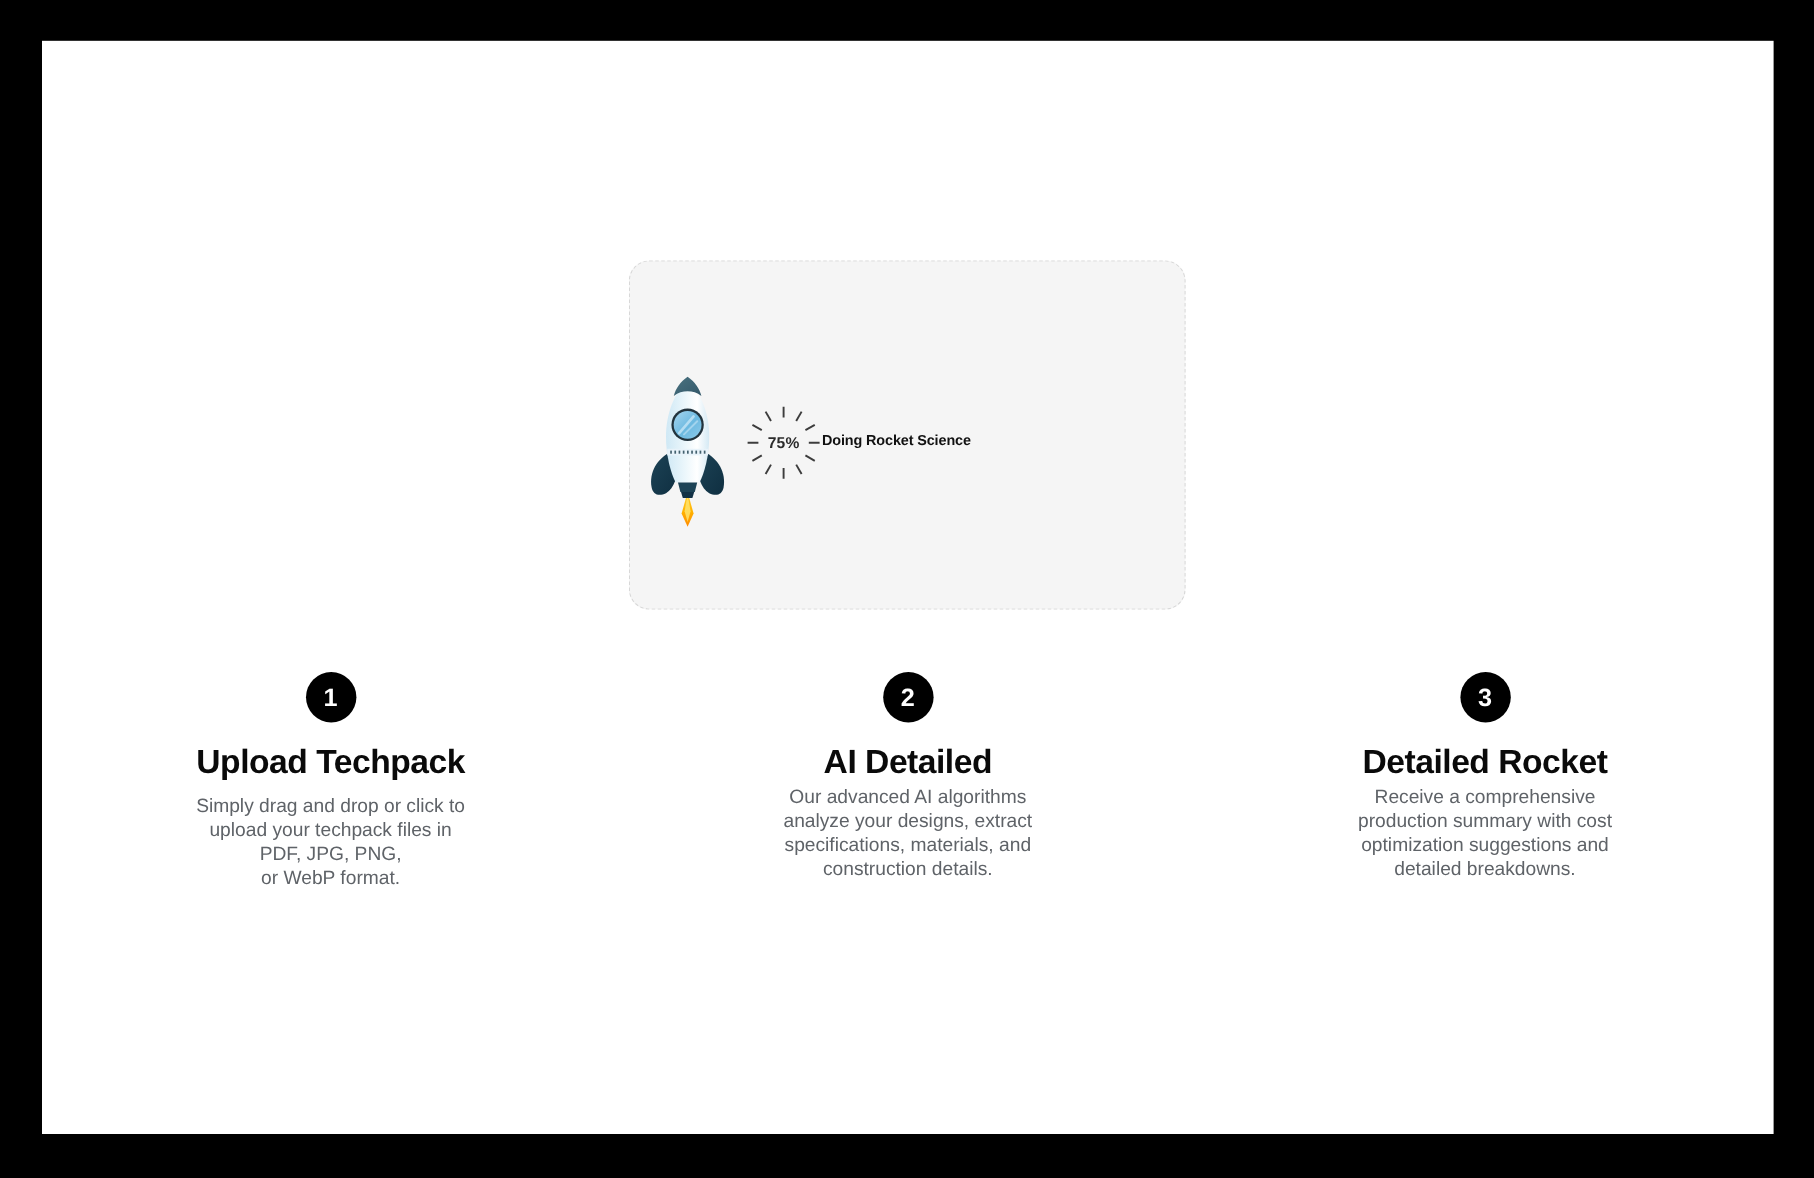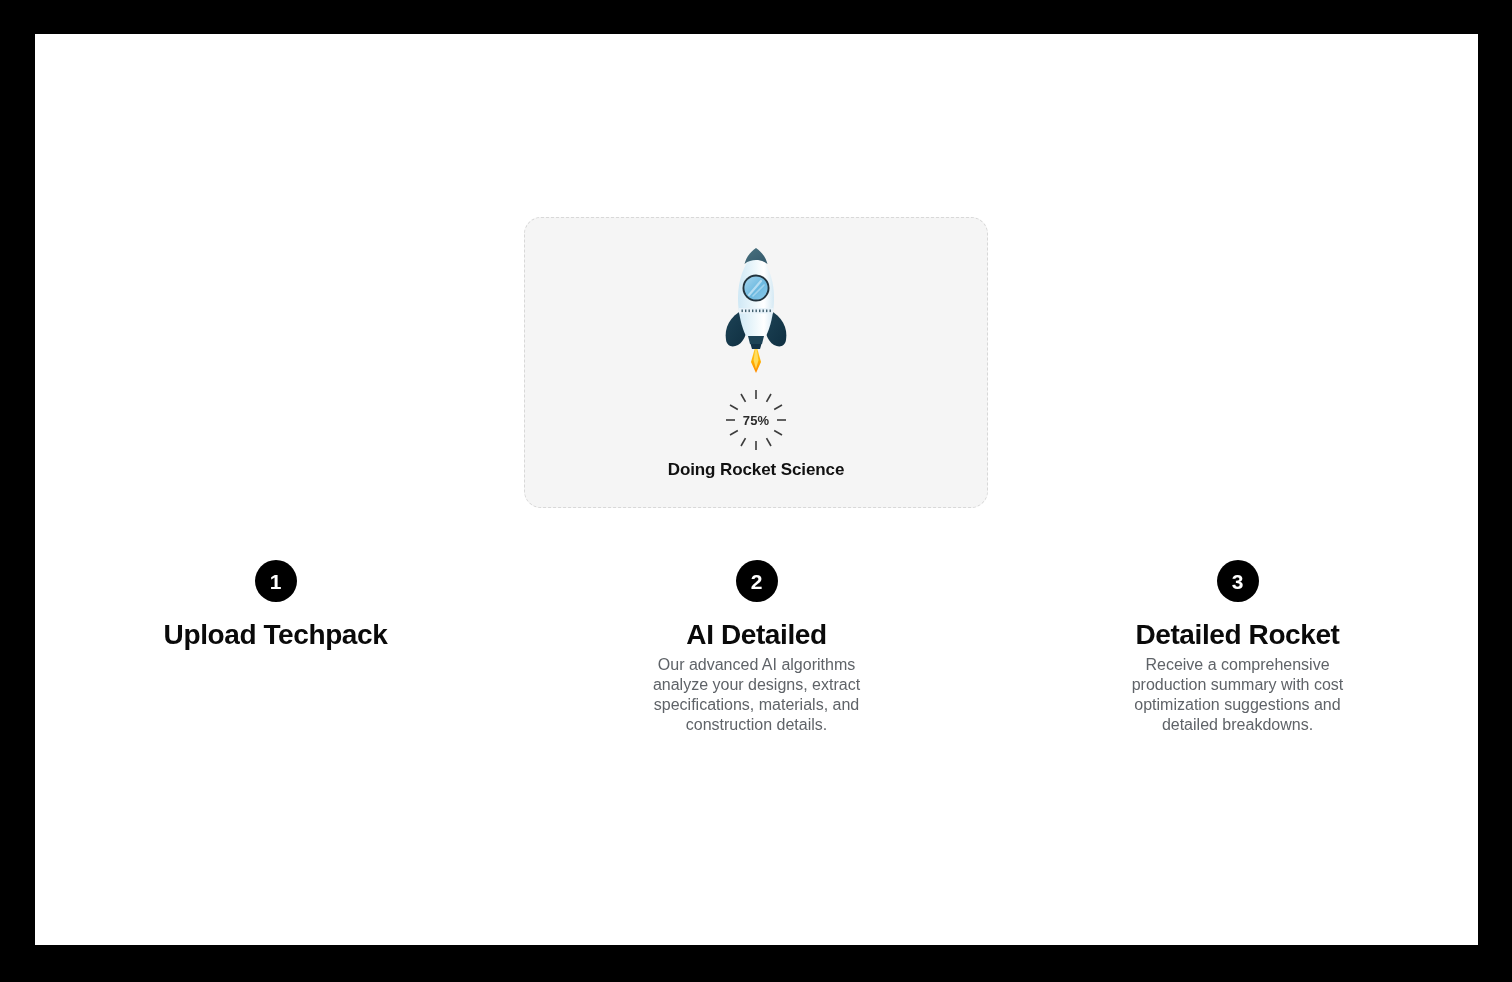--- a/index.html
+++ b/index.html
@@ -35,21 +35,20 @@
     position: absolute;
     left: 489px;           
     top: 183px;            
     width: 464px;
     height: 291px;
     box-sizing: border-box;
     background: #f5f5f5;
     border: 1.6px dashed #d8d8d8;
     border-radius: 17px;
     display: flex;
-    flex-direction: column;
     align-items: center;
   }
 
   
   .rocket-wrap {
     margin-top: 22px;
     width: 96px;
     height: 136px;
     display: block;
   }
@@ -70,21 +69,21 @@
     align-items: center;
     justify-content: center;
     font-size: 13px;
     font-weight: 600;
     color: #2b2b2b;
     letter-spacing: 0.1px;
   }
 
   .loading-status {
     margin-top: 8px;
-    font-size: 17px;
+    font-size: 12px;
     font-weight: 600;
     color: #111111;
     letter-spacing: -0.1px;
   }
 
   
   #steps {
     position: absolute;
     left: 0;
     top: 526px;            
@@ -233,20 +232,24 @@
       </div>
 
       <div class="loading-status">Doing Rocket Science</div>
     </div>
 
     <div id="steps">
 
       <div class="step step--tight">
         <div class="step-badge">1</div>
         <div class="step-title">Upload Techpack</div>
+        <div class="step-desc">Simply drag and drop or click to
+upload your techpack files in
+PDF, JPG, PNG,
+or WebP format.</div>
       </div>
 
       <div class="step">
         <div class="step-badge">2</div>
         <div class="step-title">AI Detailed</div>
         <div class="step-desc">Our advanced AI algorithms
 analyze your designs, extract
 specifications, materials, and
 construction details.</div>
       </div>

